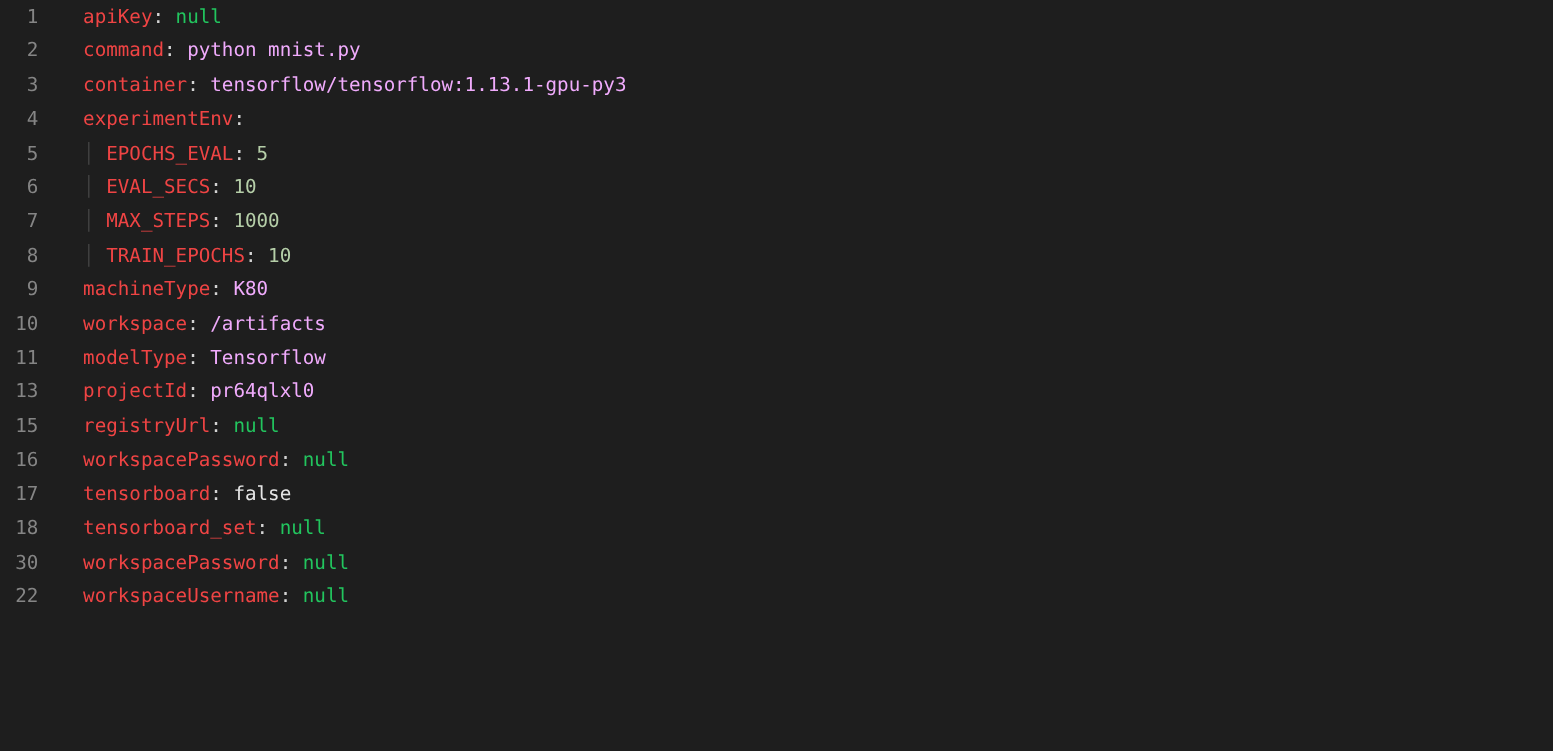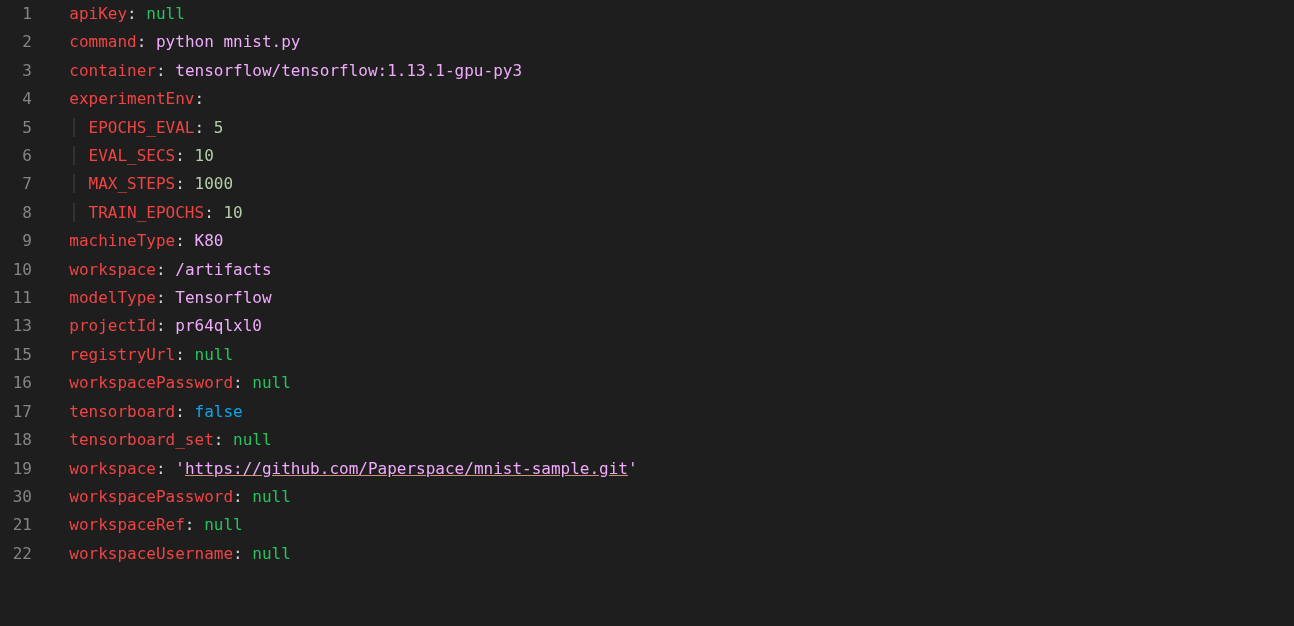--- a/index.html
+++ b/index.html
@@ -31,21 +31,21 @@
     flex: 0 0 auto;
   }
   .code {
     flex: 1 1 auto;
   }
   .key    { color: #ef4444; }
   .colon  { color: #d4d4d4; }
   .str    { color: #f0abfc; }
   .num    { color: #b5cea8; }
   .null   { color: #22c55e; }
-  .bool   { color: #0ea5e9; }
+  .bool   { color: #e5e5e5; }
   .guide  { color: #404040; }
   .link   { text-decoration: underline; text-decoration-color: #ce9178; }
 </style>
 </head>
 <body>
 
 <div class="editor" id="editor">
     <div class="line"><span class="gutter">1</span><span class="code"><span>  </span><span class="key">apiKey</span><span class="colon">:</span><span> </span><span class="null">null</span></span></div>
     <div class="line"><span class="gutter">2</span><span class="code"><span>  </span><span class="key">command</span><span class="colon">:</span><span> </span><span class="str">python mnist.py</span></span></div>
     <div class="line"><span class="gutter">3</span><span class="code"><span>  </span><span class="key">container</span><span class="colon">:</span><span> </span><span class="str">tensorflow/tensorflow:1.13.1-gpu-py3</span></span></div>
@@ -55,17 +55,15 @@
     <div class="line"><span class="gutter">7</span><span class="code"><span class="guide">  │ </span><span class="key">MAX_STEPS</span><span class="colon">:</span><span> </span><span class="num">1000</span></span></div>
     <div class="line"><span class="gutter">8</span><span class="code"><span class="guide">  │ </span><span class="key">TRAIN_EPOCHS</span><span class="colon">:</span><span> </span><span class="num">10</span></span></div>
     <div class="line"><span class="gutter">9</span><span class="code"><span>  </span><span class="key">machineType</span><span class="colon">:</span><span> </span><span class="str">K80</span></span></div>
     <div class="line"><span class="gutter">10</span><span class="code"><span>  </span><span class="key">workspace</span><span class="colon">:</span><span> </span><span class="str">/artifacts</span></span></div>
     <div class="line"><span class="gutter">11</span><span class="code"><span>  </span><span class="key">modelType</span><span class="colon">:</span><span> </span><span class="str">Tensorflow</span></span></div>
     <div class="line"><span class="gutter">13</span><span class="code"><span>  </span><span class="key">projectId</span><span class="colon">:</span><span> </span><span class="str">pr64qlxl0</span></span></div>
     <div class="line"><span class="gutter">15</span><span class="code"><span>  </span><span class="key">registryUrl</span><span class="colon">:</span><span> </span><span class="null">null</span></span></div>
     <div class="line"><span class="gutter">16</span><span class="code"><span>  </span><span class="key">workspacePassword</span><span class="colon">:</span><span> </span><span class="null">null</span></span></div>
     <div class="line"><span class="gutter">17</span><span class="code"><span>  </span><span class="key">tensorboard</span><span class="colon">:</span><span> </span><span class="bool">false</span></span></div>
     <div class="line"><span class="gutter">18</span><span class="code"><span>  </span><span class="key">tensorboard_set</span><span class="colon">:</span><span> </span><span class="null">null</span></span></div>
-    <div class="line"><span class="gutter">19</span><span class="code"><span>  </span><span class="key">workspace</span><span class="colon">:</span><span> </span><span class="str">'</span><span class="str link">https://github.com/Paperspace/mnist-sample.git</span><span class="str">'</span></span></div>
     <div class="line"><span class="gutter">30</span><span class="code"><span>  </span><span class="key">workspacePassword</span><span class="colon">:</span><span> </span><span class="null">null</span></span></div>
-    <div class="line"><span class="gutter">21</span><span class="code"><span>  </span><span class="key">workspaceRef</span><span class="colon">:</span><span> </span><span class="null">null</span></span></div>
     <div class="line"><span class="gutter">22</span><span class="code"><span>  </span><span class="key">workspaceUsername</span><span class="colon">:</span><span> </span><span class="null">null</span></span></div>
   </div>
 
 </body></html>

